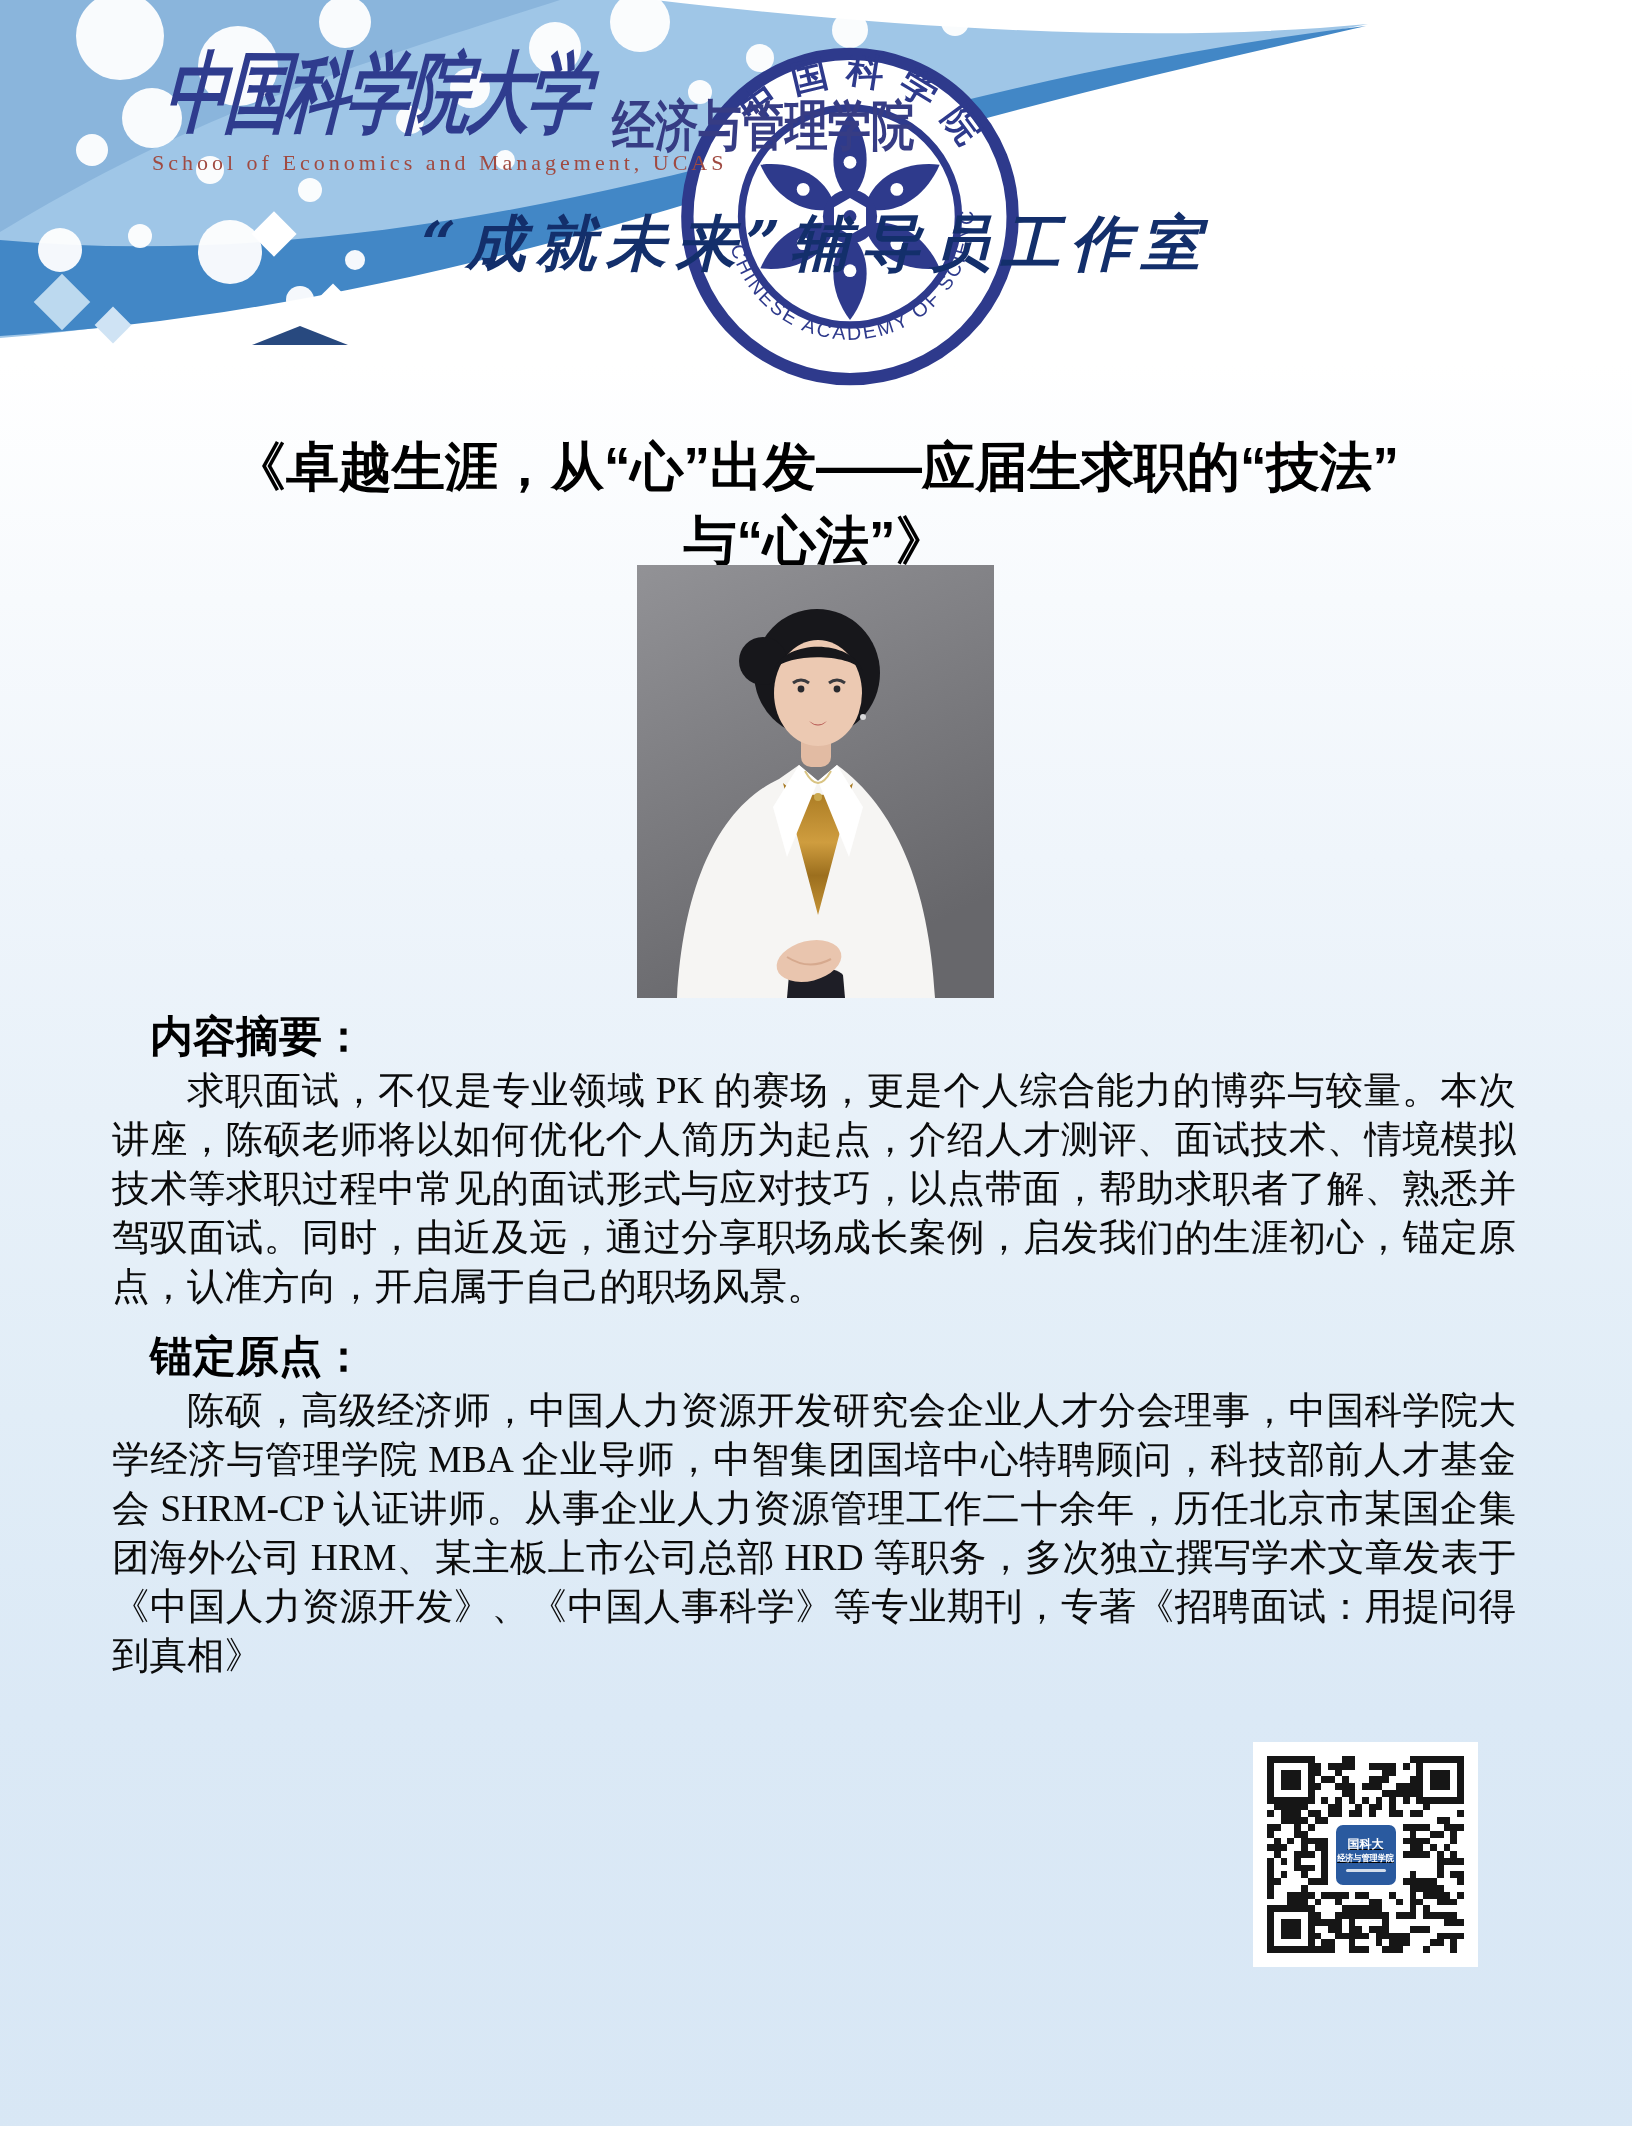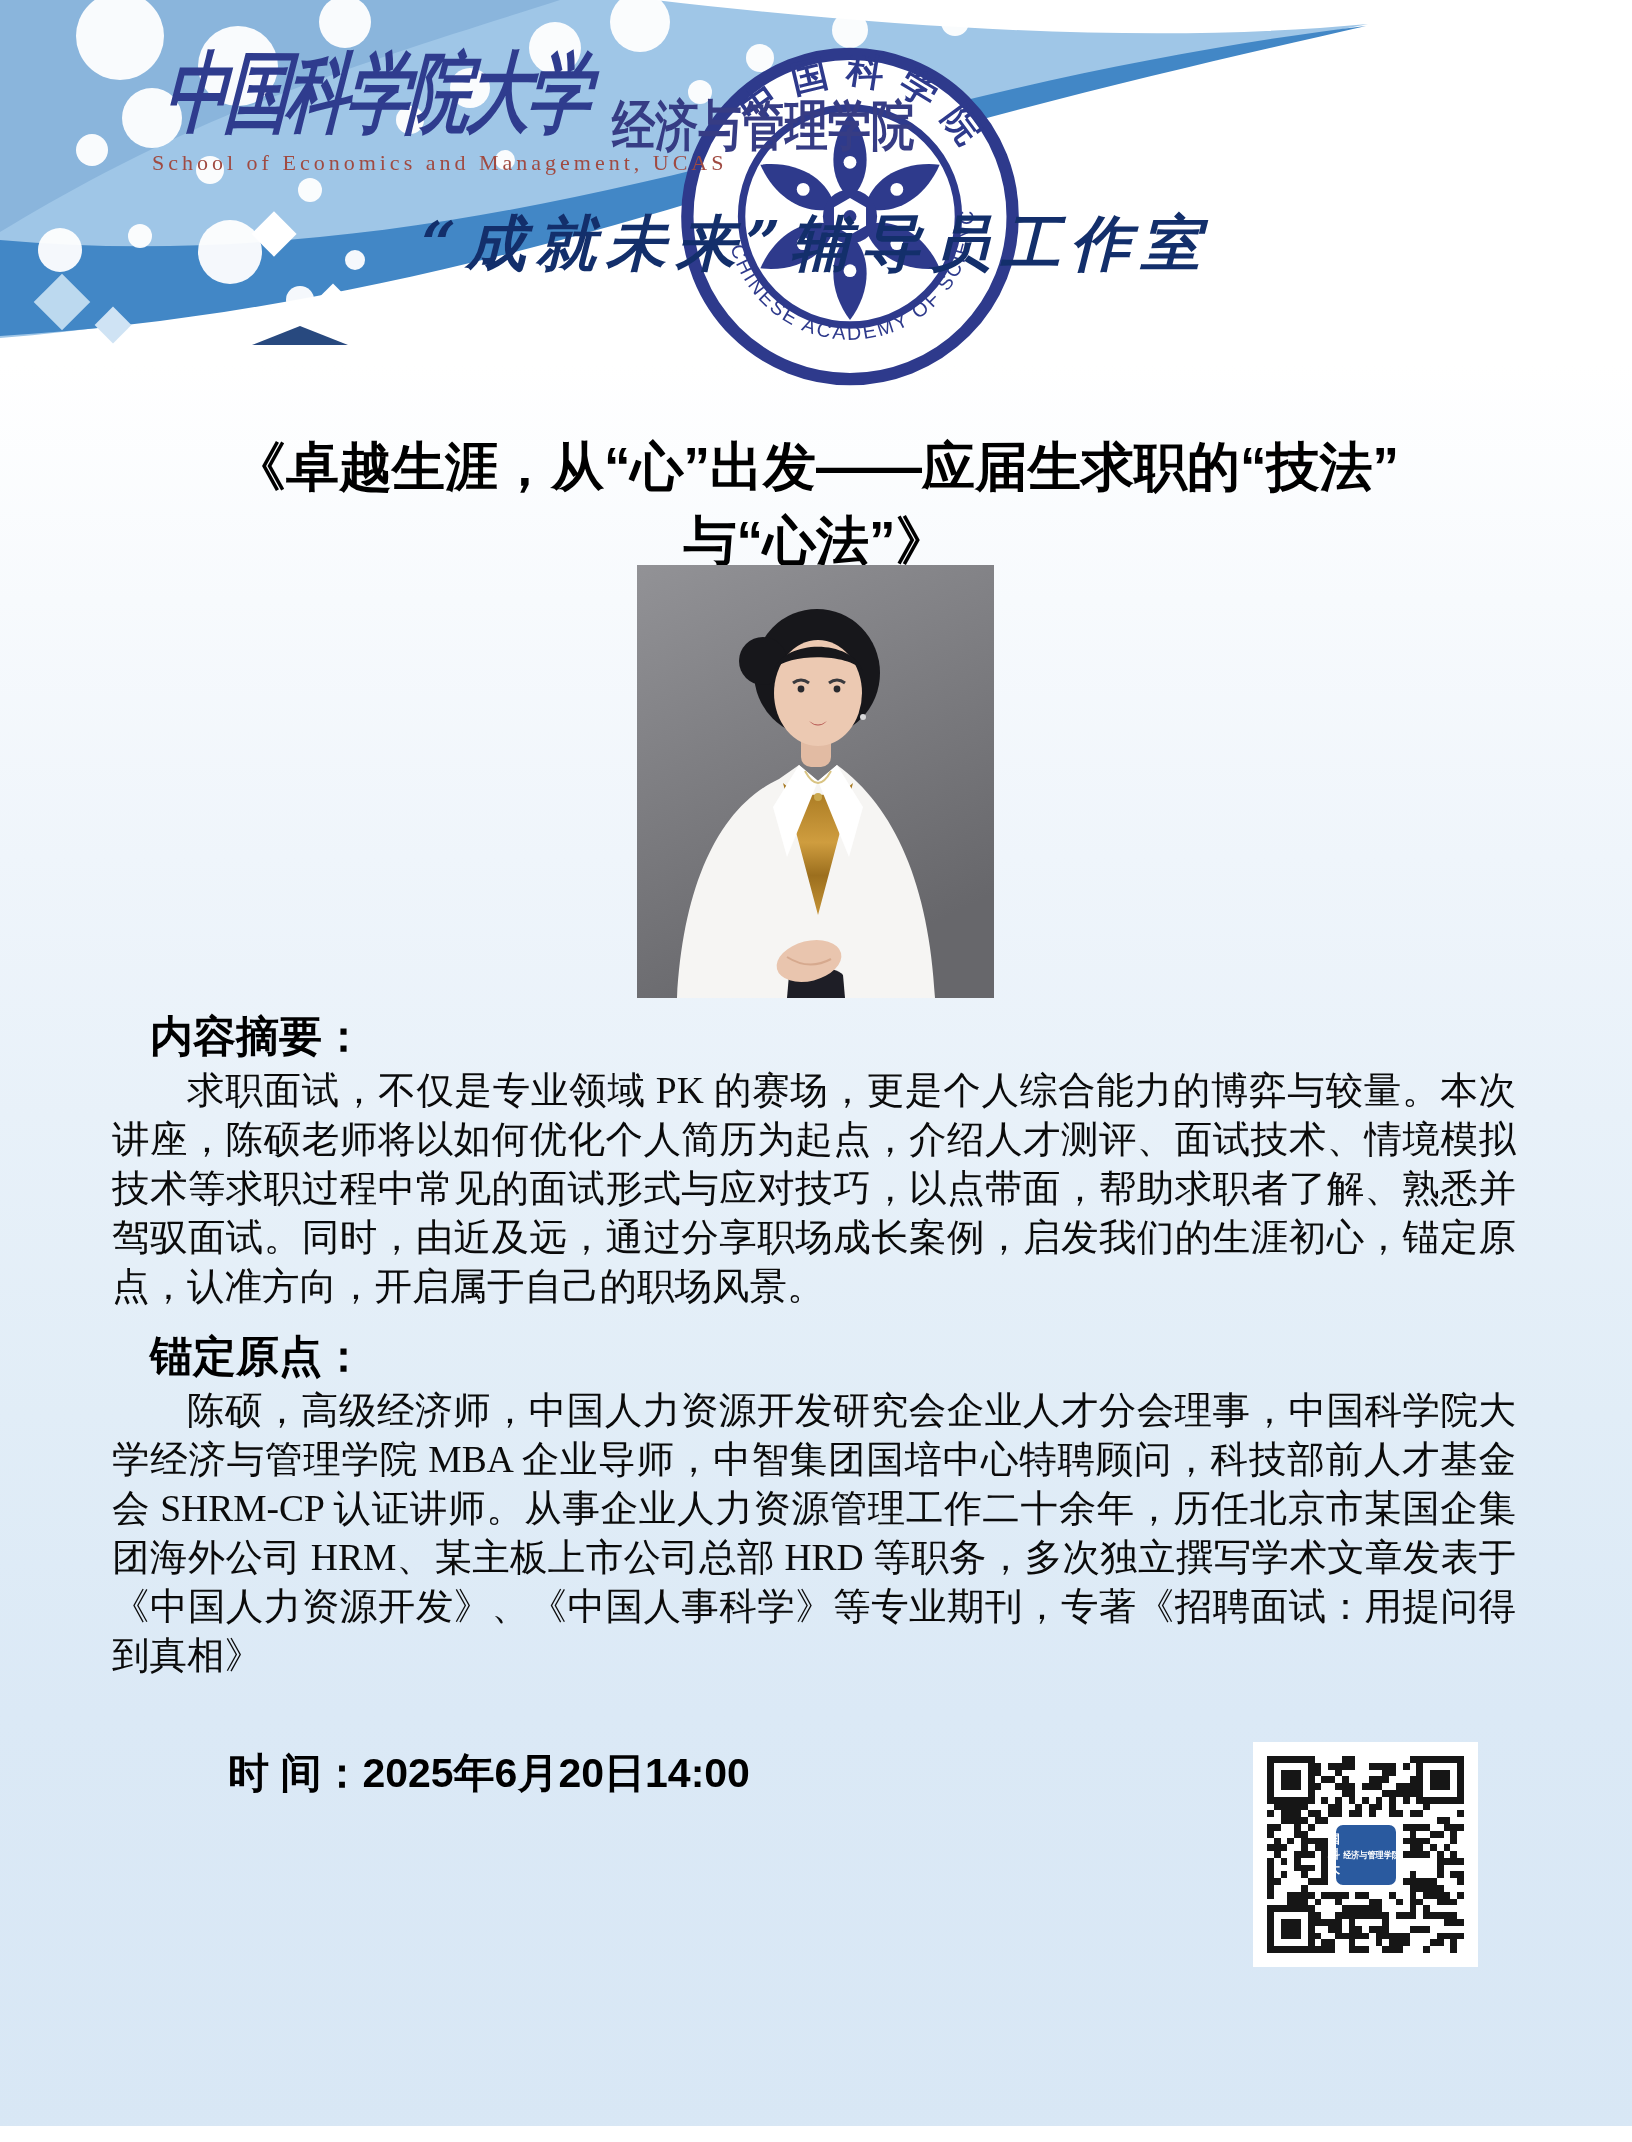--- a/index.html
+++ b/index.html
@@ -59,22 +59,23 @@
   .event-info{position:absolute;left:228px;top:1752px;}
   .event-row{height:43px;line-height:43px;margin-bottom:37px;white-space:nowrap;}
   .ev-label,.ev-value{font-weight:900;font-size:41px;color:#000;}
   .qr-card{position:absolute;left:1253px;top:1742px;width:225px;height:225px;background:#fff;}
   .qr-card svg{position:absolute;left:14px;top:14px;width:197px;height:197px;shape-rendering:crispEdges;}
   .qr-card svg rect{fill:#161616;}
   .qr-logo{
     position:absolute;left:50%;top:50%;width:66px;height:66px;
     transform:translate(-50%,-50%);
     background:#2a5a9f;border:3px solid #fff;border-radius:10px;
-    display:flex;flex-direction:row;align-items:center;justify-content:center;
+    display:flex;flex-direction:column;align-items:center;justify-content:center;
     box-sizing:border-box;
+    text-decoration:underline;
   }
   .qr-logo-l1{color:#fff;font-size:12px;font-weight:700;line-height:15px;}
   .qr-logo-l2{color:#fff;font-size:9px;font-weight:700;line-height:12px;white-space:nowrap;transform:scaleX(.9);}
   .qr-logo-en{width:40px;height:3px;background:rgba(255,255,255,.8);margin-top:5px;border-radius:2px;}
   .bottom-strip{position:absolute;left:0;bottom:0;width:100%;height:16px;background:#fff;}
 </style>
 </head>
 <body>
 
 <div class="poster">
@@ -217,23 +218,20 @@
     </svg>
   </div>
 
   <div class="sec-heading h-abstract">内容摘要：</div>
   <p class="sec-body p-abstract">求职面试，不仅是专业领域 PK 的赛场，更是个人综合能力的博弈与较量。本次讲座，陈硕老师将以如何优化个人简历为起点，介绍人才测评、面试技术、情境模拟技术等求职过程中常见的面试形式与应对技巧，以点带面，帮助求职者了解、熟悉并驾驭面试。同时，由近及远，通过分享职场成长案例，启发我们的生涯初心，锚定原点，认准方向，开启属于自己的职场风景。</p>
 
   <div class="sec-heading h-guest">锚定原点：</div>
   <p class="sec-body p-guest">陈硕，高级经济师，中国人力资源开发研究会企业人才分会理事，中国科学院大学经济与管理学院 MBA 企业导师，中智集团国培中心特聘顾问，科技部前人才基金会 SHRM-CP 认证讲师。从事企业人力资源管理工作二十余年，历任北京市某国企集团海外公司 HRM、某主板上市公司总部 HRD 等职务，多次独立撰写学术文章发表于《中国人力资源开发》、《中国人事科学》等专业期刊，专著《招聘面试：用提问得到真相》</p>
 
   <div class="event-info">
-    <div class="event-row">
-      <span class="ev-label">时 间：</span><span class="ev-value">2025年6月20日14:00</span>
-    </div>
   </div>
 
   <div class="qr-card">
     <svg viewBox="0 0 29 29">
         <g class="mods">
           <rect x="0" y="0" width="1" height="1"></rect>
           <rect x="1" y="0" width="1" height="1"></rect>
           <rect x="2" y="0" width="1" height="1"></rect>
           <rect x="3" y="0" width="1" height="1"></rect>
           <rect x="4" y="0" width="1" height="1"></rect>

